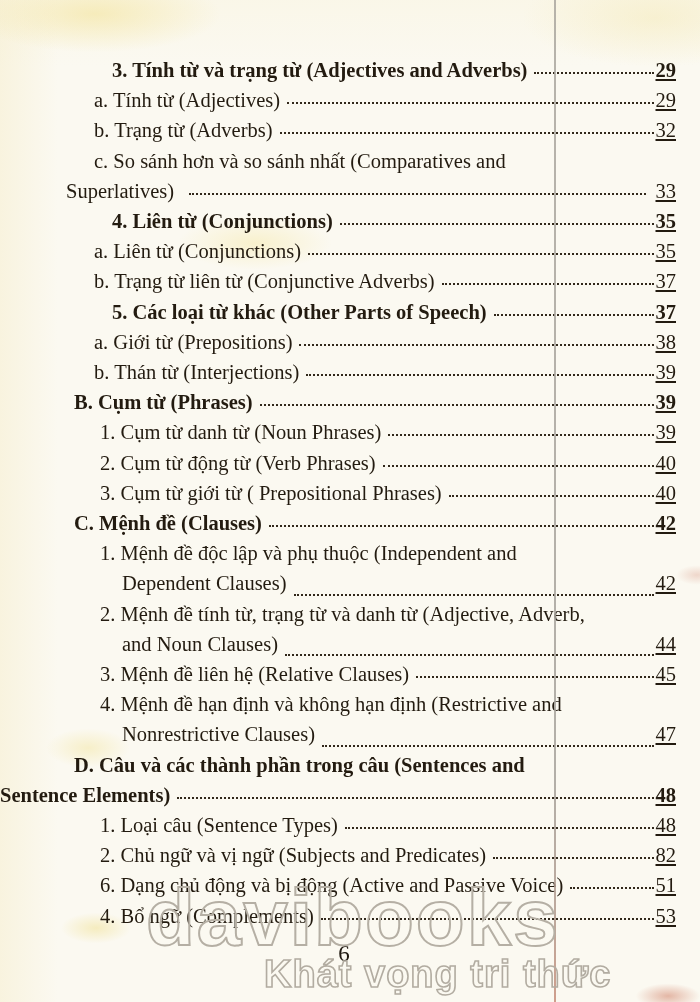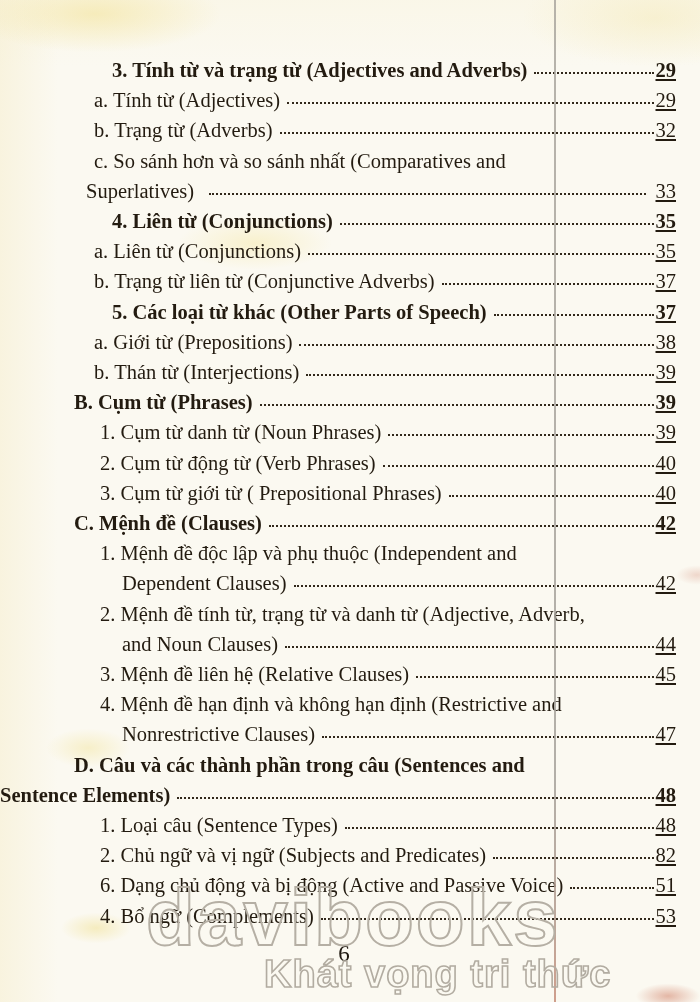--- a/index.html
+++ b/index.html
@@ -42,25 +42,25 @@
     flex: 1 1 auto; min-width: 10px;
     margin-left: 7px; margin-right: 2px;
     border-bottom: 2.6px dotted #31281b;
     position: relative; top: -3px;
   }
   .line .pg { flex: 0 0 auto; text-decoration: underline; }
 
   
   .n1  { padding-left: 112px; font-weight: bold; }
   .a2  { padding-left: 94px; }
-  .a2c { padding-left: 86px; gap: 8px; }
+  .a2c { padding-left: 66px; gap: 8px; }
   .s1  { padding-left: 74px;  font-weight: bold; }
   .s1c { font-weight: bold; }
   .i2  { padding-left: 100px; }
-  .i2c { padding-left: 122px; }
+  .i2c { padding-left: 122px; align-items: flex-end; }
 
   
   .wm1 {
     position: absolute; left: 146px; top: 878px; z-index: 5;
     font-family: "Liberation Sans", "DejaVu Sans", sans-serif;
     font-size: 80px; font-weight: bold; line-height: 1;
     letter-spacing: 2px;
     color: transparent;
     -webkit-text-stroke: 2px #b5afa4;
     pointer-events: none;

